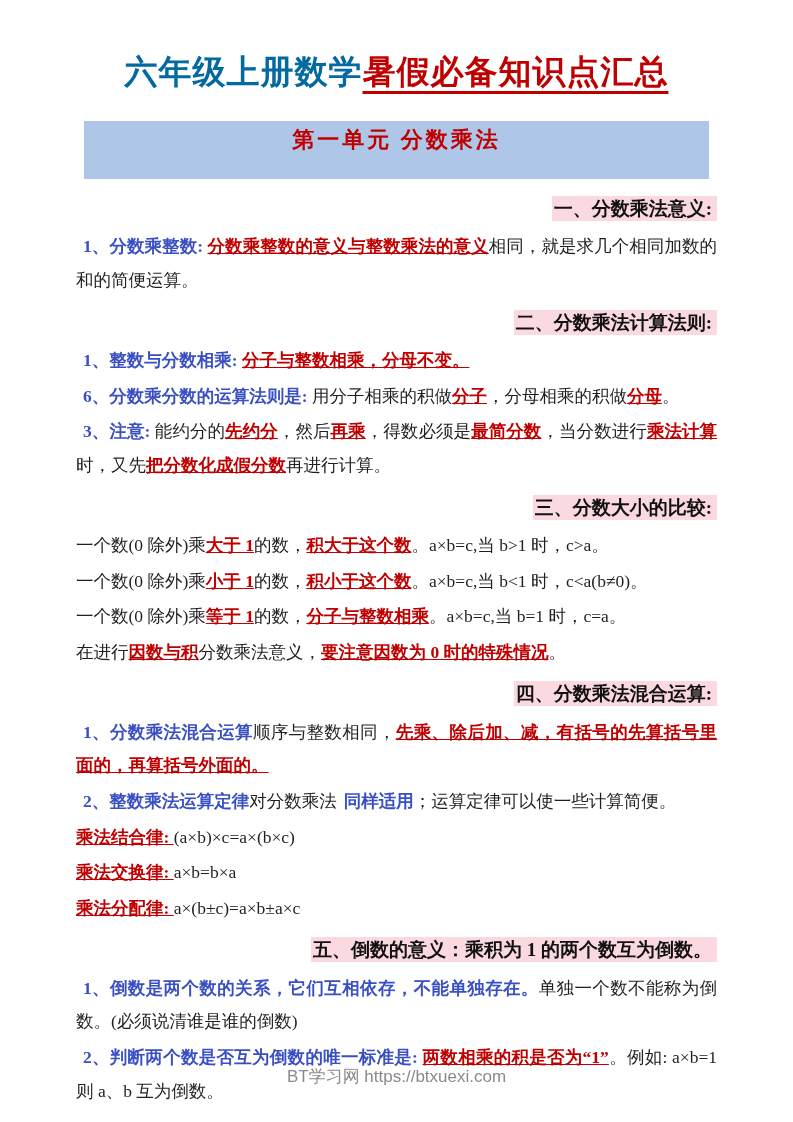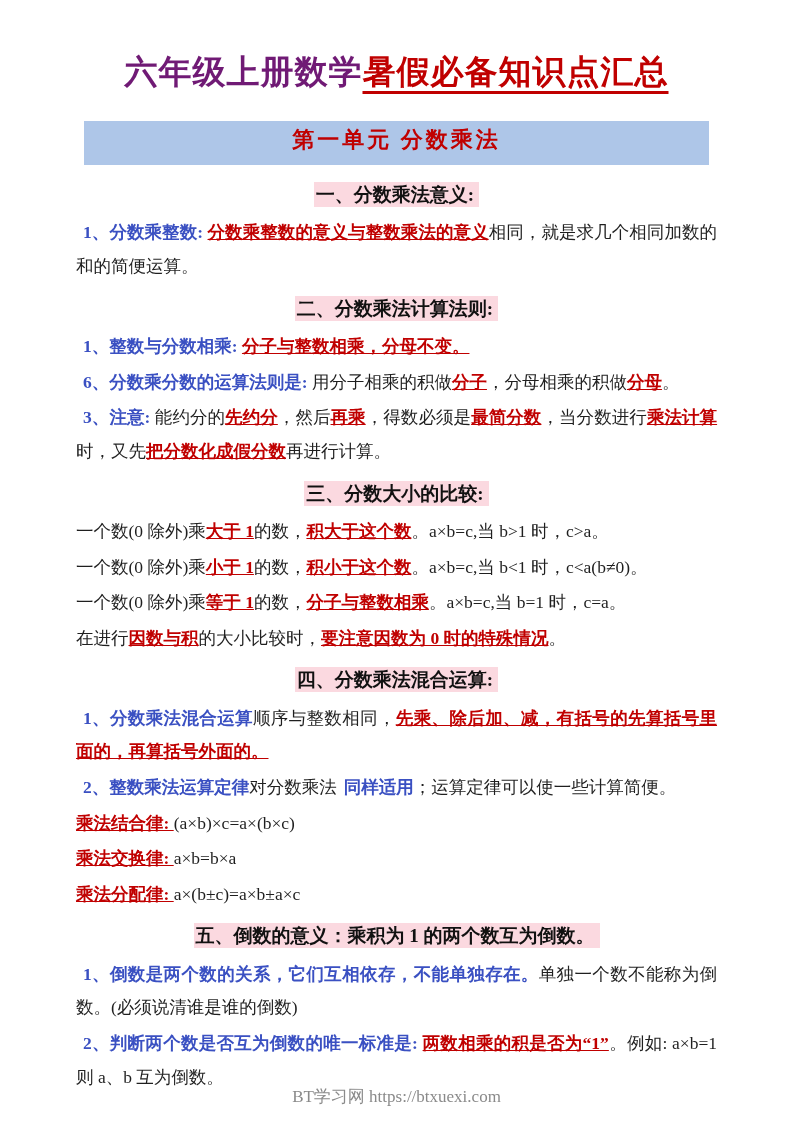--- a/index.html
+++ b/index.html
@@ -20,72 +20,72 @@
     overflow:hidden;
   }
   .page{padding:50px 76px 0 76px;height:100%;position:relative;}
   .title{
     text-align:center;
     font-size:33px;
     font-weight:bold;
     letter-spacing:1px;
     white-space:nowrap;
   }
-  .title .title-black{color:#701a75;}
+  .title .title-black{color:#0369a1;}
   .title .title-red{
     color:var(--red);
     text-decoration:underline;
     text-decoration-color:var(--red);
     text-decoration-thickness:2.5px;
     text-underline-offset:8px;
   }
   .banner{
     margin:26px auto 6px auto;
     width:625px;
     background:var(--banner-blue);
     text-align:center;
-    padding:4px 0 10px 0;
+    padding:4px 0 24px 0;
     font-family:Liberation Serif, serif;
   }
   .banner span{
     color:var(--red);
     font-weight:bold;
     font-size:22px;
     letter-spacing:3px;
   }
   .content{
     margin-top:12px;
     font-size:17.5px;
     line-height:1.92;
     text-align:justify;
   }
   .content p{margin:0 0 2px 0;}
   p.heading{
     font-size:19px;
     font-weight:bold;
     margin:7px 0 3px 0;
-    text-align:center;
+    text-align:right;
   }
   p.heading .hl{
     background:var(--pink);
     padding:2px 5px 2px 2px;
     color:#111;
   }
   .t-k{color:var(--ink);}
   .t-r{color:var(--red);font-weight:bold;text-decoration:underline;}
   .t-b{color:var(--blue);font-weight:bold;margin-left:7px;}
   .footer{
     position:absolute;
-    bottom:14px;
+    bottom:34px;
     left:0;
     width:100%;
     text-align:center;
     color:var(--gray);
     font-size:17px;
-    font-family:Liberation Serif, serif;
+    font-family:Liberation Sans, sans-serif;
   }
 </style>
 </head>
 <body>
 
 <div class="page">
 
   <h1 class="title">
     <span class="title-black">六年级上册数学</span><span class="title-red">暑假必备知识点汇总</span>
   </h1>
@@ -98,21 +98,21 @@
       <p class="heading"><span class="hl">一、分数乘法意义:</span></p>
       <p><span class="t-b">1、分数乘整数: </span><span class="t-r">分数乘整数的意义与整数乘法的意义</span><span class="t-k">相同，就是求几个相同加数的和的简便运算。</span></p>
       <p class="heading"><span class="hl">二、分数乘法计算法则:</span></p>
       <p><span class="t-b">1、整数与分数相乘: </span><span class="t-r">分子与整数相乘，分母不变。</span></p>
       <p><span class="t-b">6、分数乘分数的运算法则是: </span><span class="t-k">用分子相乘的积做</span><span class="t-r">分子</span><span class="t-k">，分母相乘的积做</span><span class="t-r">分母</span><span class="t-k">。</span></p>
       <p><span class="t-b">3、注意: </span><span class="t-k">能约分的</span><span class="t-r">先约分</span><span class="t-k">，然后</span><span class="t-r">再乘</span><span class="t-k">，得数必须是</span><span class="t-r">最简分数</span><span class="t-k">，当分数进行</span><span class="t-r">乘法计算</span><span class="t-k">时，又先</span><span class="t-r">把分数化成假分数</span><span class="t-k">再进行计算。</span></p>
       <p class="heading"><span class="hl">三、分数大小的比较:</span></p>
       <p><span class="t-k">一个数(0 除外)乘</span><span class="t-r">大于 1</span><span class="t-k">的数，</span><span class="t-r">积大于这个数</span><span class="t-k">。a×b=c,当 b&gt;1 时，c&gt;a。</span></p>
       <p><span class="t-k">一个数(0 除外)乘</span><span class="t-r">小于 1</span><span class="t-k">的数，</span><span class="t-r">积小于这个数</span><span class="t-k">。a×b=c,当 b&lt;1 时，c&lt;a(b≠0)。</span></p>
       <p><span class="t-k">一个数(0 除外)乘</span><span class="t-r">等于 1</span><span class="t-k">的数，</span><span class="t-r">分子与整数相乘</span><span class="t-k">。a×b=c,当 b=1 时，c=a。</span></p>
-      <p><span class="t-k">在进行</span><span class="t-r">因数与积</span><span class="t-k">的大小比较时，</span><span class="t-r">要注意因数为 0 时的特殊情况</span><span class="t-k">。</span></p>
+      <p><span class="t-k">在进行</span><span class="t-r">因数与积</span><span class="t-k">分数乘法意义，</span><span class="t-r">要注意因数为 0 时的特殊情况</span><span class="t-k">。</span></p>
       <p class="heading"><span class="hl">四、分数乘法混合运算:</span></p>
       <p><span class="t-b">1、分数乘法混合运算</span><span class="t-k">顺序与整数相同，</span><span class="t-r">先乘、除后加、减，有括号的先算括号里面的，再算括号外面的。</span></p>
       <p><span class="t-b">2、整数乘法运算定律</span><span class="t-k">对分数乘法</span><span class="t-b">同样适用</span><span class="t-k">；运算定律可以使一些计算简便。</span></p>
       <p><span class="t-r">乘法结合律: </span><span class="t-k">(a×b)×c=a×(b×c)</span></p>
       <p><span class="t-r">乘法交换律: </span><span class="t-k">a×b=b×a</span></p>
       <p><span class="t-r">乘法分配律: </span><span class="t-k">a×(b±c)=a×b±a×c</span></p>
       <p class="heading"><span class="hl">五、倒数的意义：乘积为 1 的两个数互为倒数。</span></p>
       <p><span class="t-b">1、倒数是两个数的关系，它们互相依存，不能单独存在。</span><span class="t-k">单独一个数不能称为倒数。(必须说清谁是谁的倒数)</span></p>
       <p><span class="t-b">2、判断两个数是否互为倒数的唯一标准是: </span><span class="t-r">两数相乘的积是否为“1”</span><span class="t-k">。例如: a×b=1 则 a、b 互为倒数。</span></p>
     </div>

